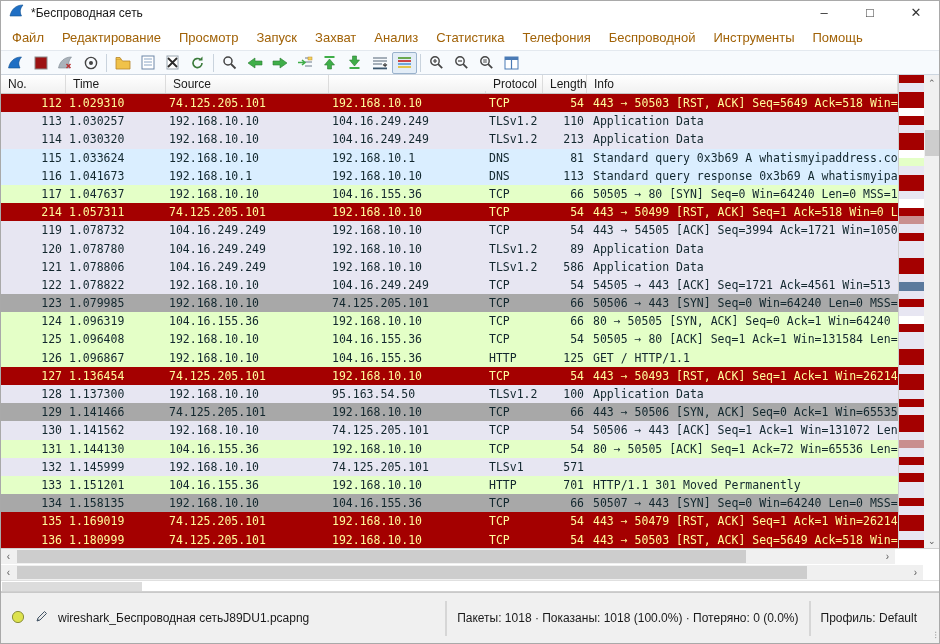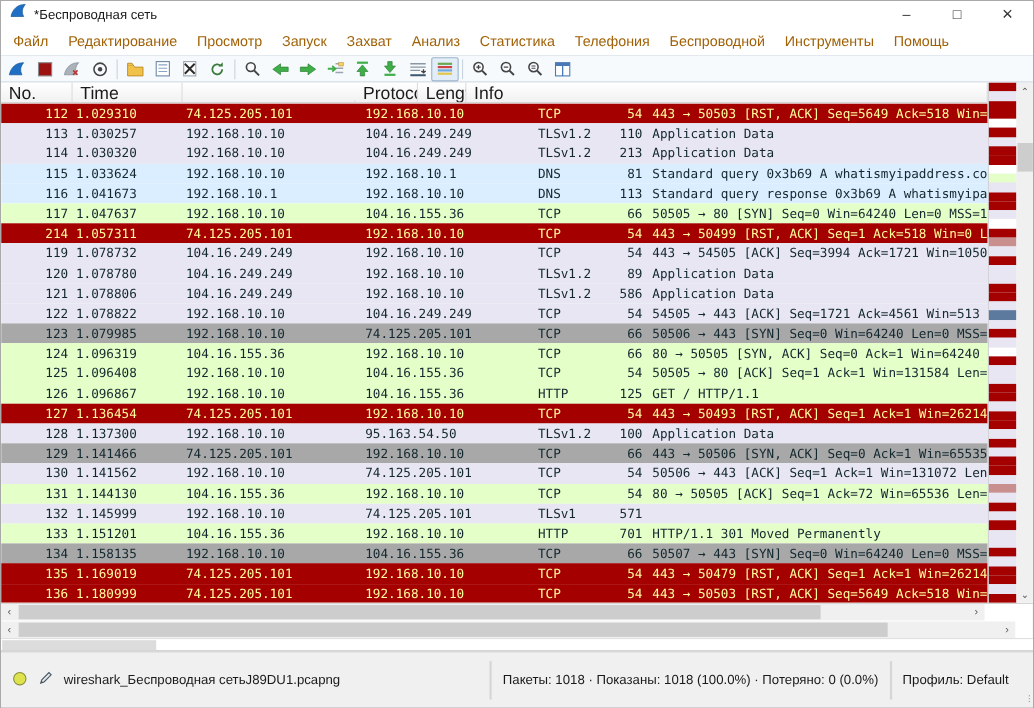--- a/index.html
+++ b/index.html
@@ -31,21 +31,21 @@
   .filter-input { flex:1; border:none; outline:none; font-size:12px; color:#333; height:100%; padding:0 4px; background:transparent; font-family:"Liberation Sans",sans-serif; }
   .filter-input::placeholder { color:#9b9b9b; }
   .apply-btn { width:26px; height:15px; border:1px solid #c9c9c9; background:#efefef; border-radius:2px; display:flex; align-items:center; justify-content:center; margin-right:2px; }
   .caret-btn { width:14px; height:100%; border-left:1px solid #d9d9d9; display:flex; align-items:center; justify-content:center; font-size:9px; color:#555; }
   .plus-btn { width:20px; height:19px; display:flex; align-items:center; justify-content:center; font-size:15px; color:#222; margin-left:4px; }
 
   
   .list-area { height:474px; display:flex; flex:none; overflow:hidden; border-bottom:1px solid #d0d0d0; }
   .list-main { width:897px; display:flex; flex-direction:column; }
   .phead { height:19px; display:flex; background:linear-gradient(#ffffff,#f1f1f1); border-bottom:1px solid #c6c6c6; flex:none; }
-  .phead .hcell { font-size:16px; color:#1a1a1a; padding:2px 0 0 7px; border-right:1px solid #dcdcdc; overflow:hidden; white-space:nowrap; }
+  .phead .hcell { font-size:12px; color:#1a1a1a; padding:2px 0 0 7px; border-right:1px solid #dcdcdc; overflow:hidden; white-space:nowrap; }
   .rows { flex:1; display:flex; flex-direction:column; background:#fff; overflow:hidden; }
   .prow { height:18.2px; flex:none; display:flex; font-family:"DejaVu Sans Mono",monospace; font-size:11.5px; line-height:18.2px; white-space:nowrap; overflow:hidden; }
   .cell { overflow:hidden; flex:none; }
   .c-no   { width:65px;  text-align:right; padding-right:4px; }
   .c-time { width:100px; padding-left:3px; }
   .c-src  { width:163px; padding-left:3px; }
   .c-dst  { width:157px; padding-left:3px; }
   .c-pro  { width:57px;  padding-left:3px; }
   .c-len  { width:44px;  text-align:right; padding-right:3px; }
   .c-info { flex:1 1 auto; padding-left:6px; }
@@ -248,20 +248,21 @@
         </svg>
       </div>
   </div>
 
 
   <div class="list-area">
     <div class="list-main">
       <div class="phead" id="phead">
           <div class="hcell h-no">No.</div>
           <div class="hcell h-time">Time</div>
+          <div class="hcell h-src">Source</div>
           <div class="hcell h-dst">Destination</div>
           <div class="hcell h-pro">Protocol</div>
           <div class="hcell h-len">Length</div>
           <div class="hcell h-info">Info</div>
         </div>
       <div class="rows" id="rows">
           <div class="prow row-rst">
             <div class="cell c-no">112</div>
             <div class="cell c-time">1.029310</div>
             <div class="cell c-src">74.125.205.101</div>

